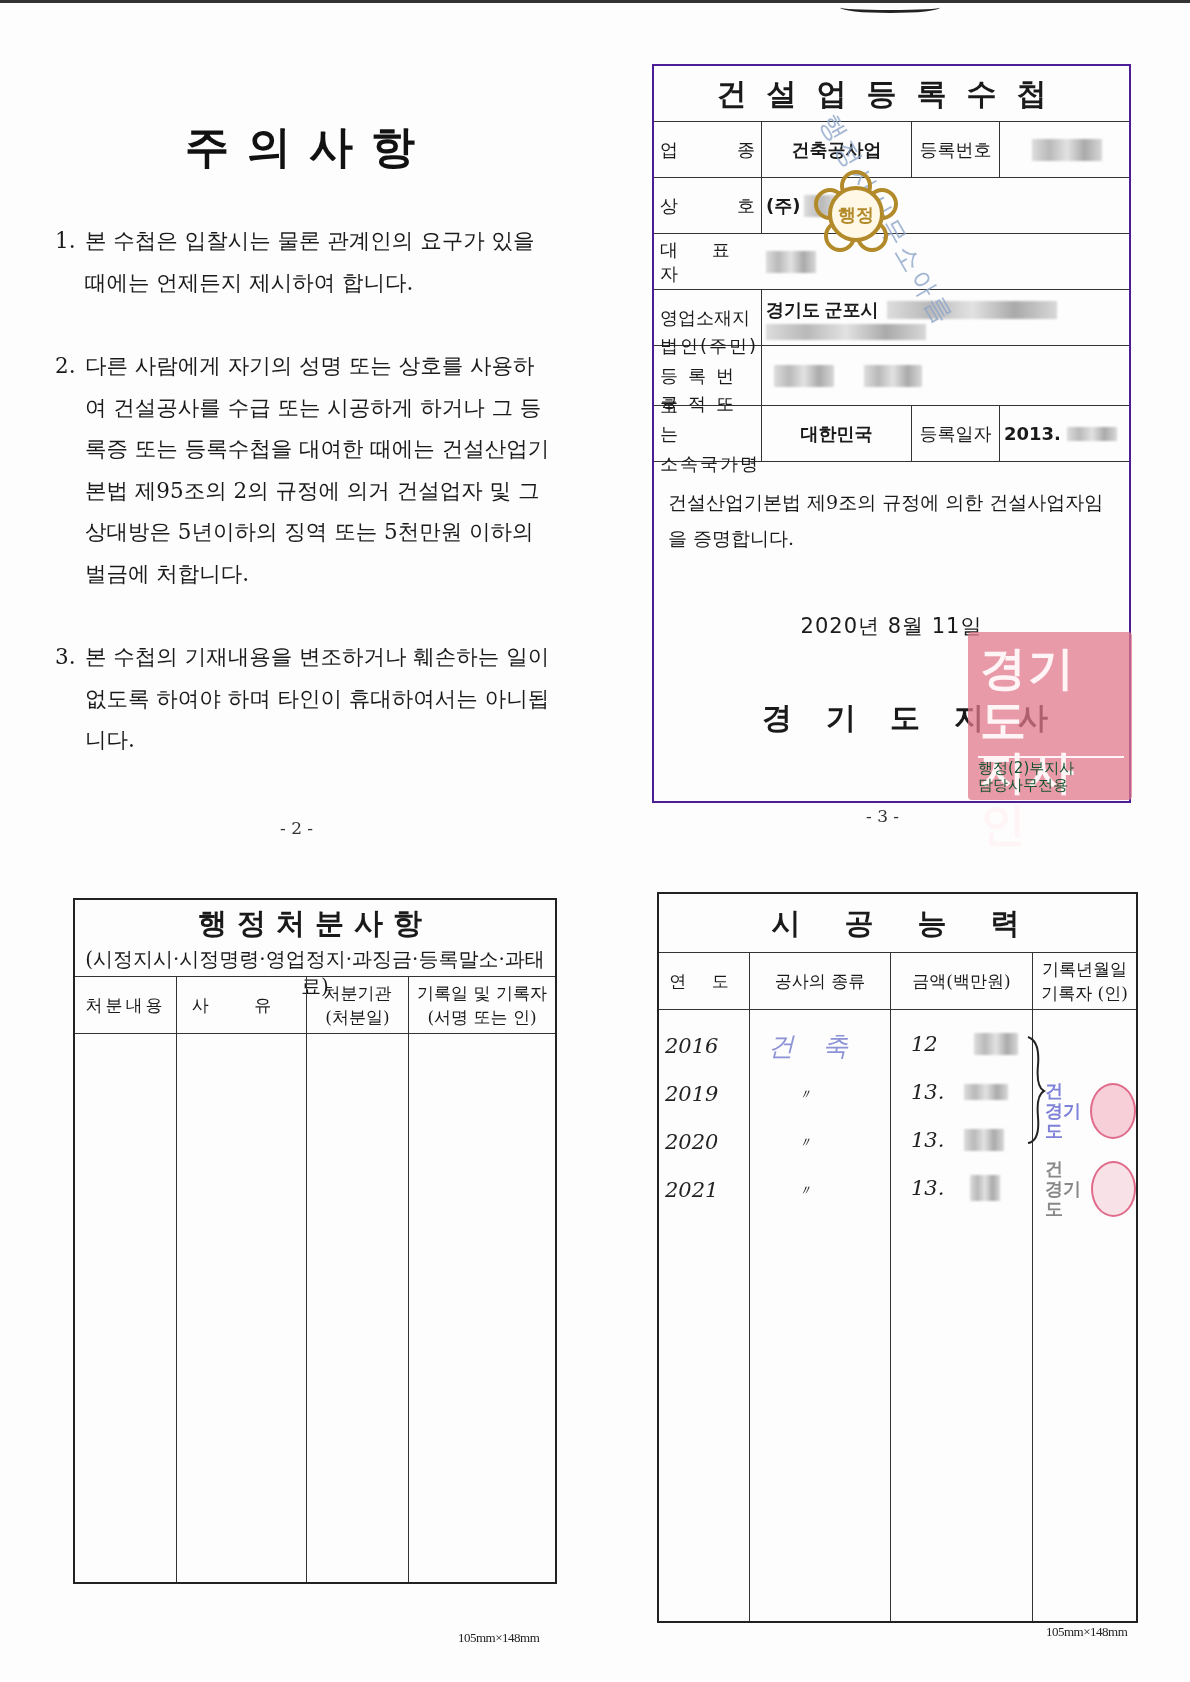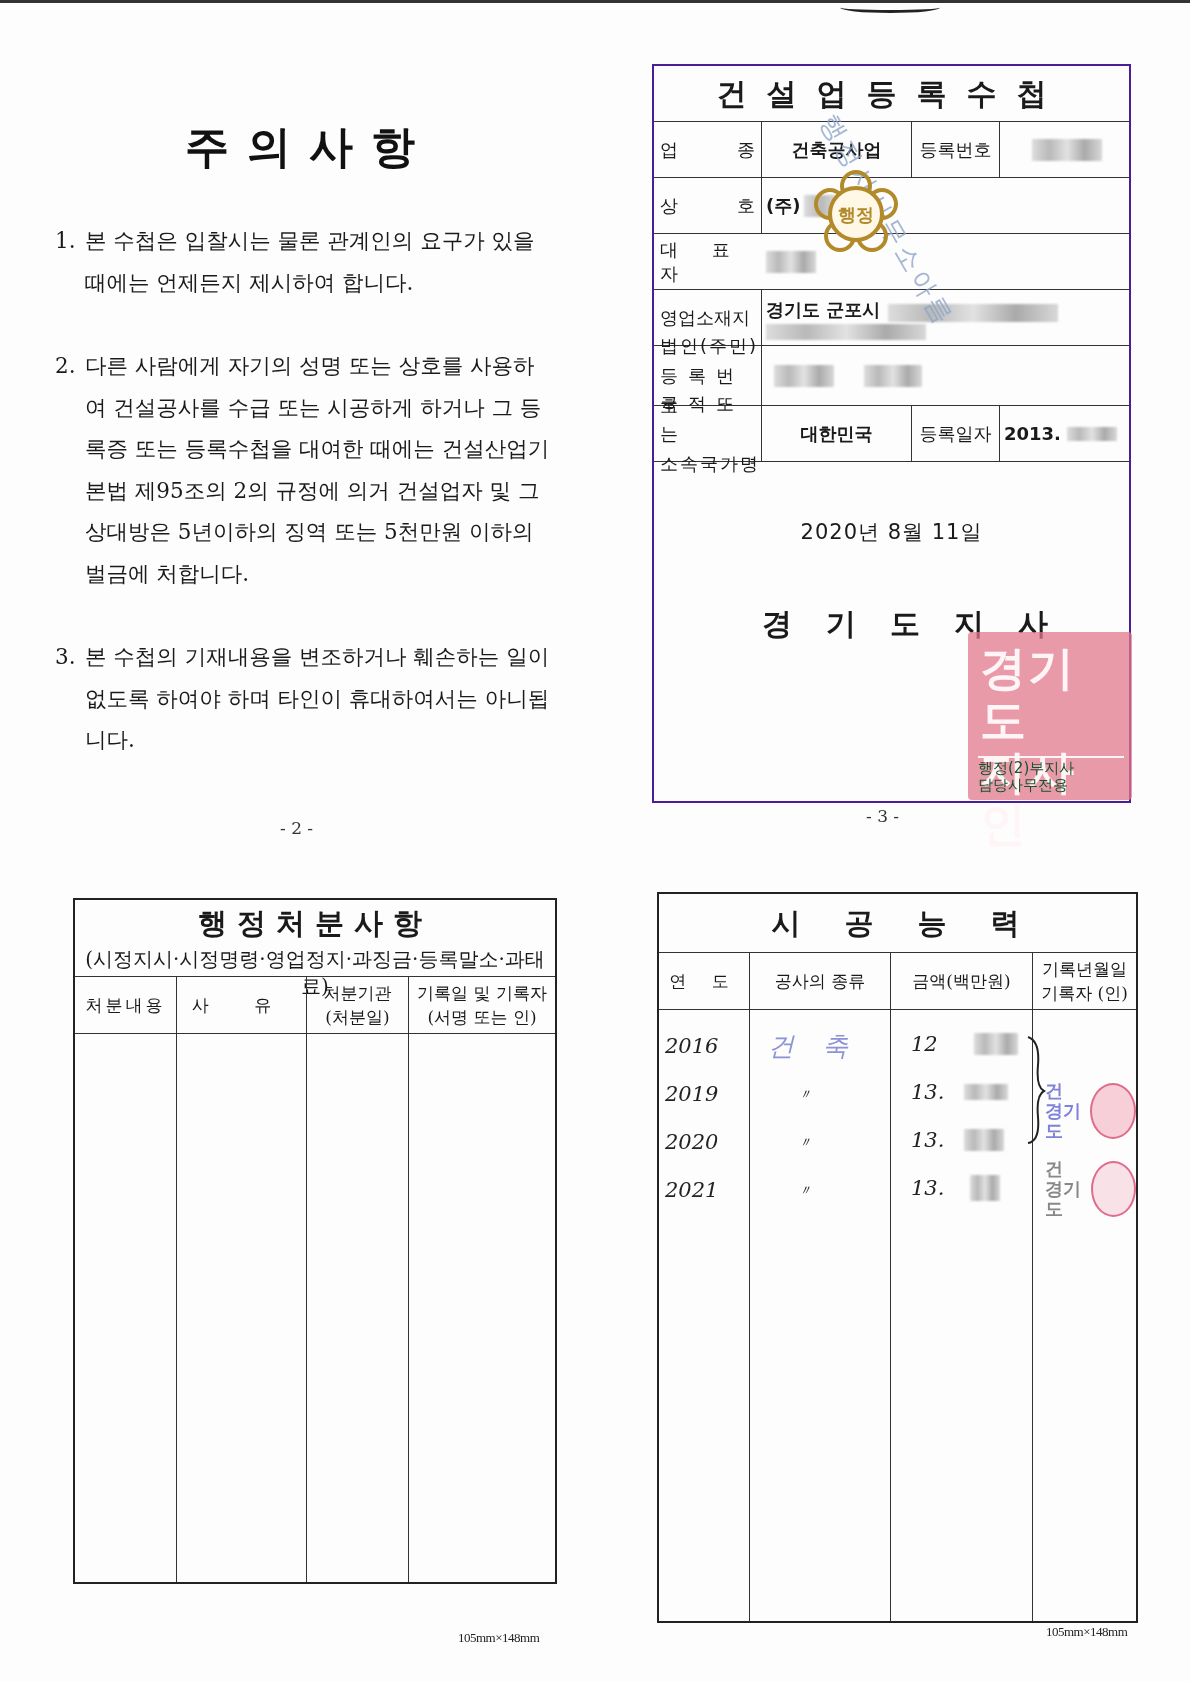--- a/index.html
+++ b/index.html
@@ -115,21 +115,21 @@
   <div class="reg-row" style="height:56px;">
     <div class="lbl" style="border-right:none; letter-spacing:14px;">대 표 자</div>
     <div class="val">
         <span class="blur" style="width:50px;"></span>
       </div>
   </div>
 
   <div class="reg-row" style="height:56px;">
     <div class="lbl">영업소재지</div>
     <div class="val bold" style="align-items:flex-start; flex-direction:column; padding-top:8px;">
-      <div style="display:flex; align-items:flex-end;">
+      <div style="display:flex; align-items:center;font-family:Liberation Serif, serif;">
           <span>경기도 군포시</span>
           <span class="blur" style="width:170px; margin-left:8px; height:18px;"></span>
         </div>
       <span class="blur" style="width:160px; height:16px; margin-top:2px;"></span>
     </div>
   </div>
 
   <div class="reg-row" style="height:60px;">
     <div class="lbl two-line">
       <span>법인(주민)</span>
@@ -147,20 +147,21 @@
       <span>소속국가명</span>
     </div>
     <div class="sub-cell bold" style="width:150px;">대한민국</div>
     <div class="sub-cell" style="width:88px;">등록일자</div>
     <div class="val bold">
       <span>2013.</span>
       <span class="blur" style="width:50px; height:14px; margin-left:6px;"></span>
     </div>
   </div>
 
+  <div class="reg-body">건설산업기본법 제9조의 규정에 의한 건설사업자임을 증명합니다.</div>
   <div class="reg-date">2020년   8월   11일</div>
   <div class="reg-issuer">경기도지사</div>
 </div>
 
 <div class="abs watermark">행정사사무소아름</div>
 <div class="abs seal-gold">
   <svg width="96" height="96" viewBox="0 0 96 96">
     <g fill="none" stroke="#b38a2a" stroke-width="4">
       <circle cx="48" cy="20" r="14"></circle>
       <circle cx="74" cy="38" r="14"></circle>

